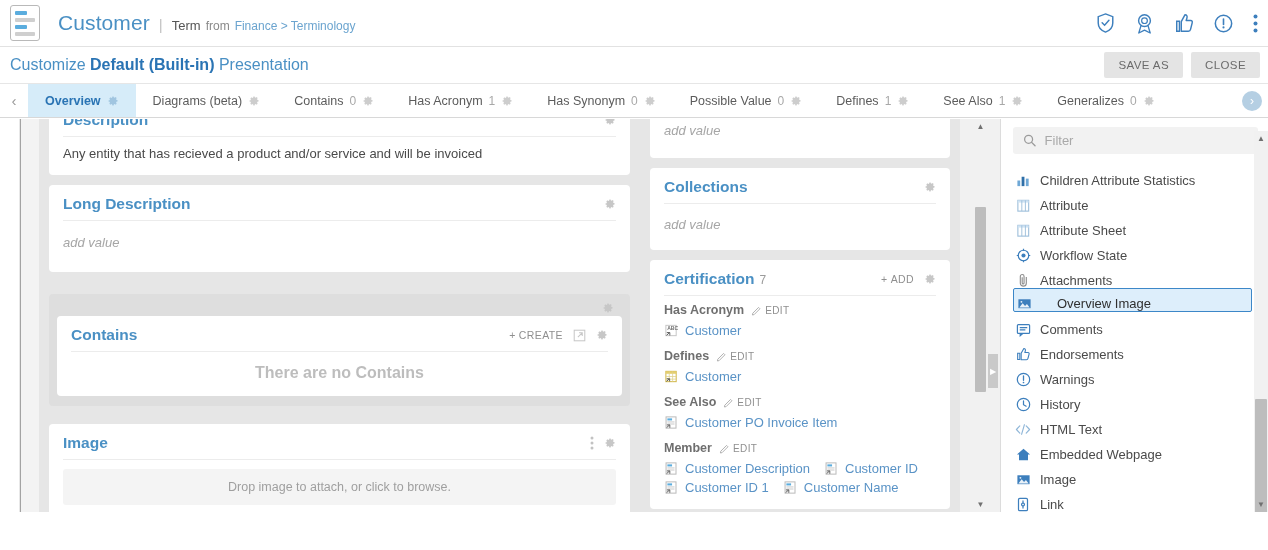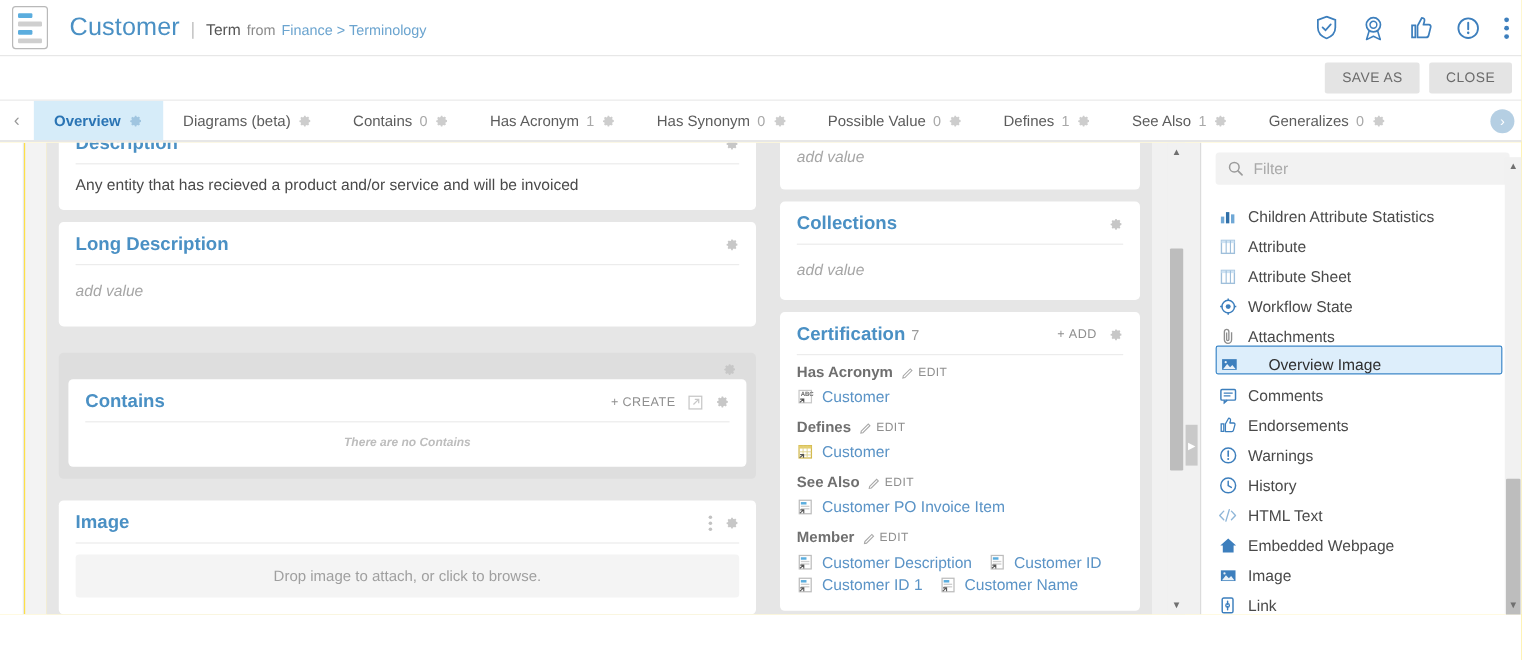--- a/index.html
+++ b/index.html
@@ -64,39 +64,39 @@
   .tabs { display:flex; align-items:stretch; flex:1 1 auto; overflow:hidden; }
   .tab {
     display:flex; align-items:center; gap:6px; padding:0 17px;
     font-size:12.5px; color:#5c5c5c; white-space:nowrap; cursor:pointer;
   }
   .tab.active { background:#d6ecf9; color:#2a74b4; font-weight:700; }
   .tab .cnt { color:#a8a8a8; font-size:12px; font-weight:400; }
   .gear { width:12px; height:12px; flex:0 0 auto; opacity:.75; }
 
   
-  .content { position:absolute; left:0; top:119px; right:0; bottom:0; background:#fde047; }
+  .content { position:absolute; left:0; top:119px; right:0; bottom:0; background:#a3a3a3; }
   .gutter-l { position:absolute; left:0; top:0; width:20px; height:100%; background:#fff; border-right:1px solid #e8e8e8;}
   .gutter-l2 { position:absolute; left:21px; top:0; width:18px; height:100%; background:#f3f3f3; }
 
   .col-left { position:absolute; left:39px; top:0; width:601px; bottom:0; background:#e6e6e6; overflow:hidden; }
   .col-mid  { position:absolute; left:640px; top:0; width:320px; bottom:0; background:#e6e6e6; overflow:hidden; }
   .midscroll { position:absolute; left:960px; top:0; width:40px; bottom:0; background:#f1f1f1; }
   .col-right{ position:absolute; left:1000px; top:0; right:0; bottom:0; background:#fff; border-left:1px solid #dcdcdc; }
 
   
   .card { background:#fff; border-radius:4px; margin:0 10px 10px 10px; padding:10px 14px 14px 14px; }
   .card-hd { display:flex; align-items:center; border-bottom:1px solid #ececec; padding-bottom:7px; }
   .card-title { font-size:15.5px; color:#4a90c4; font-weight:700; }
   .card-title .num { font-size:12px; color:#9b9b9b; font-weight:400; margin-left:5px; }
   .hd-actions { margin-left:auto; display:flex; align-items:center; gap:10px; }
   .mini-act { font-size:10.5px; color:#8f8f8f; letter-spacing:.4px; display:flex; align-items:center; gap:3px; cursor:pointer; }
   .card-body { padding-top:9px; font-size:13px; color:#4a4a4a; }
   .placeholder { font-style:italic; color:#a6a6a6; font-size:13px; }
-  .empty-msg { text-align:center; color:#bdbdbd; font-weight:700; font-size:10px; padding-top:4px;font-style:italic; }
+  .empty-msg { text-align:center; color:#bdbdbd; font-weight:700; font-size:16px; padding-top:4px; }
 
   .group { background:#dedede; border-radius:4px; margin:0 10px 10px 10px; padding:8px 0 2px 0; }
   .group > .ghd { display:flex; padding:0 16px 2px 0; justify-content:flex-end; }
   .group .card { margin:0 8px 8px 8px; }
 
   .dropzone { background:#f4f4f4; border-radius:3px; text-align:center; color:#9f9f9f; font-size:12.5px; padding:11px 0; }
 
   
   .assoc-grp { font-size:12.5px; font-weight:700; color:#6f6f6f; display:flex; align-items:center; gap:7px; margin-top:11px; }
   .assoc-grp:first-child { margin-top:3px; }
@@ -184,20 +184,25 @@
         <svg width="5" height="19" viewBox="0 0 5 19">
             <circle cx="2.5" cy="2.5" r="2" fill="#3d7fbd"></circle>
             <circle cx="2.5" cy="9.5" r="2" fill="#3d7fbd"></circle>
             <circle cx="2.5" cy="16.5" r="2" fill="#3d7fbd"></circle>
           </svg>
       </span>
     </div>
   </div>
 
   <div class="custbar">
+    <div class="cust-text">
+      <span>Customize</span>
+      <b>Default (Built-in)</b>
+      <span>Presentation</span>
+    </div>
     <div class="cust-btns">
       <button class="btn">SAVE AS</button>
       <button class="btn">CLOSE</button>
     </div>
   </div>
 
   <div class="tabbar">
     <div class="tab-arrow">‹</div>
     <div class="tabs" id="tabs-host">
         <div class="tab active">

